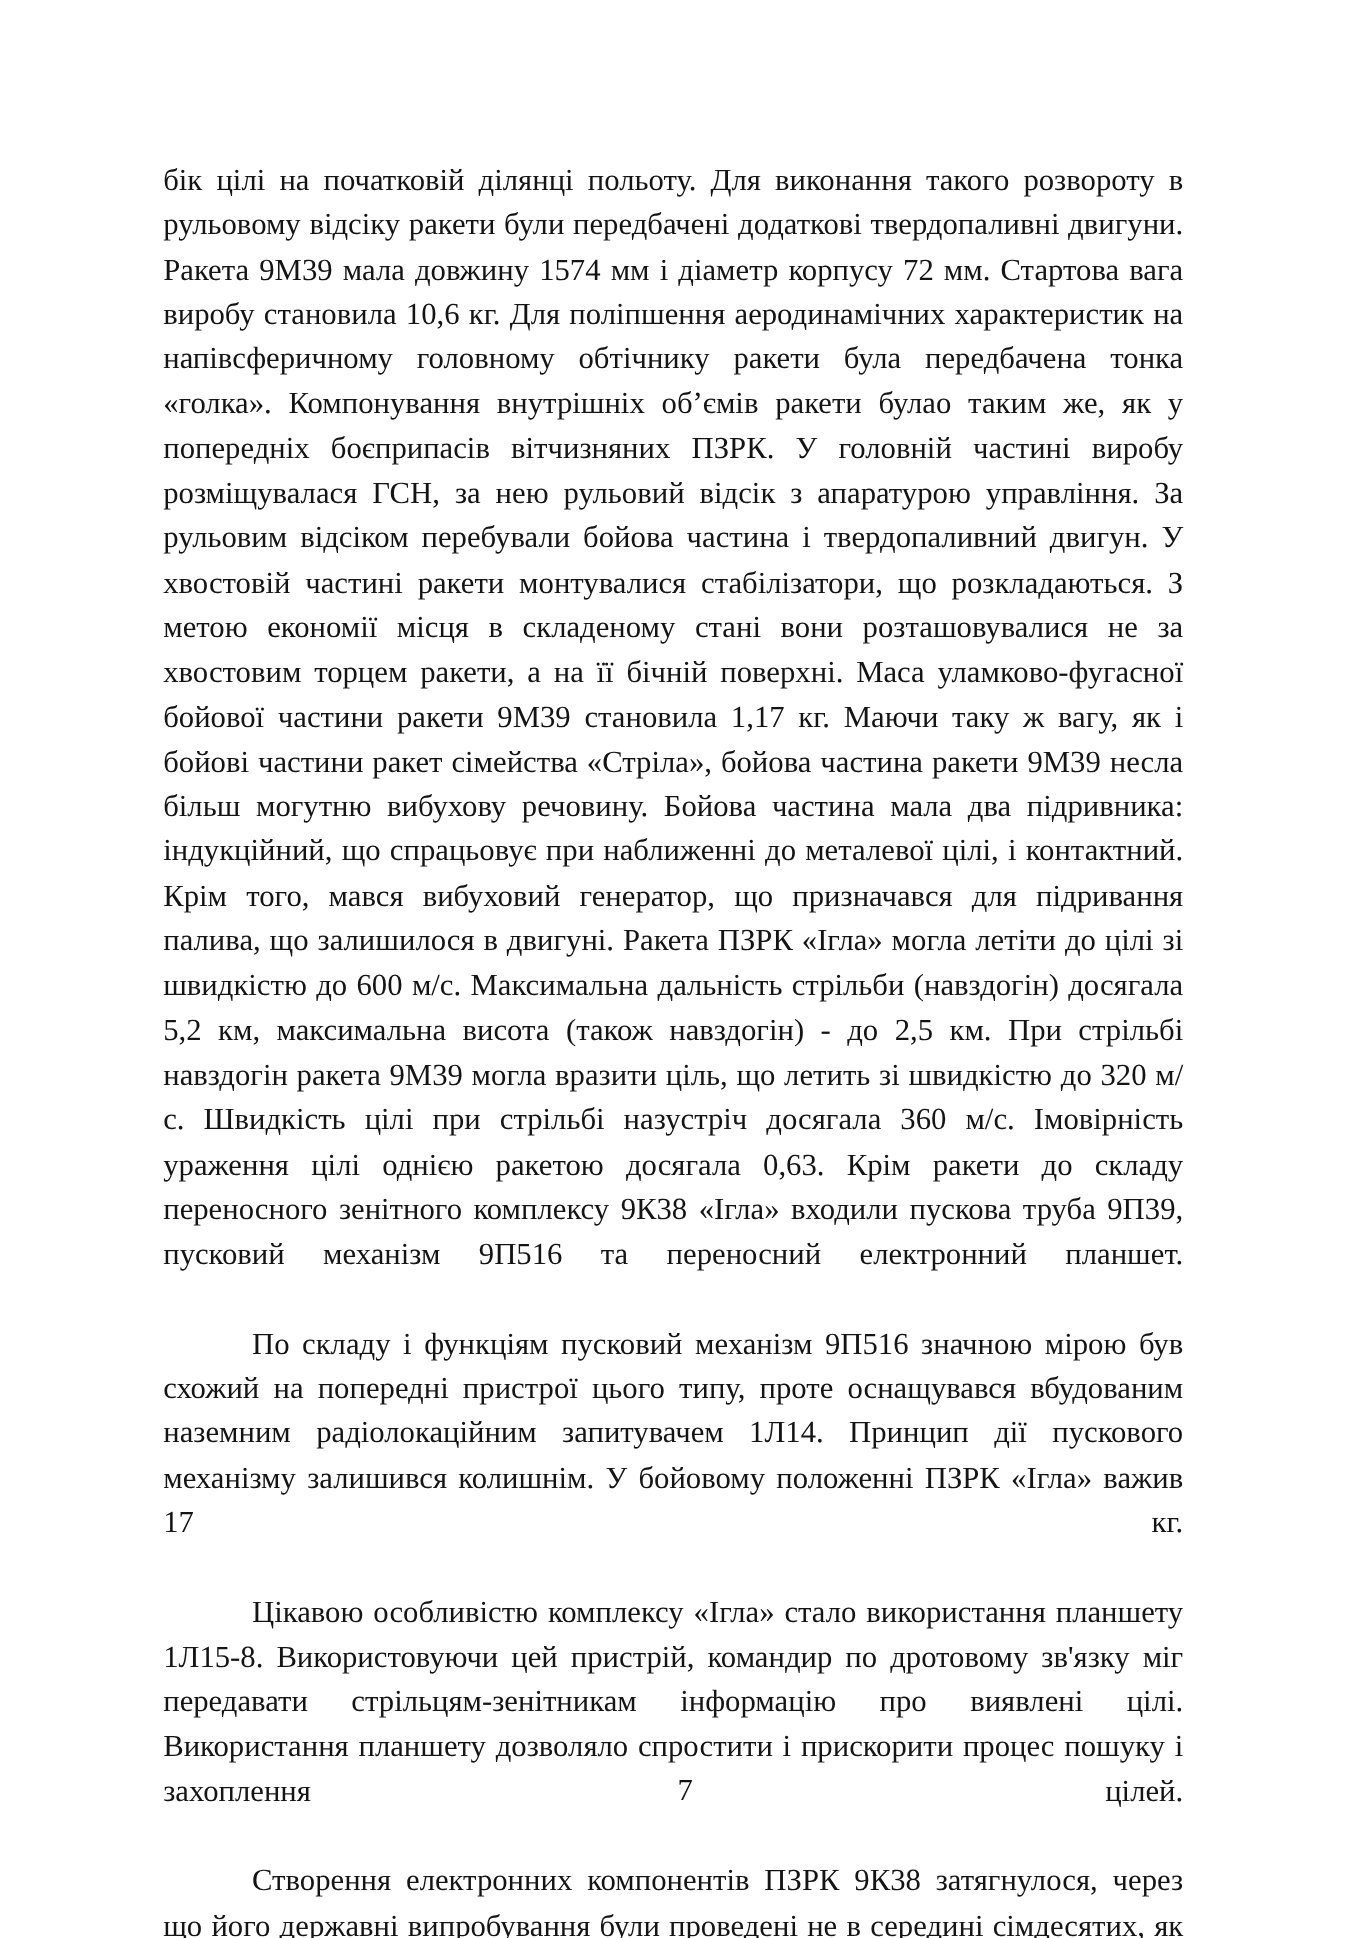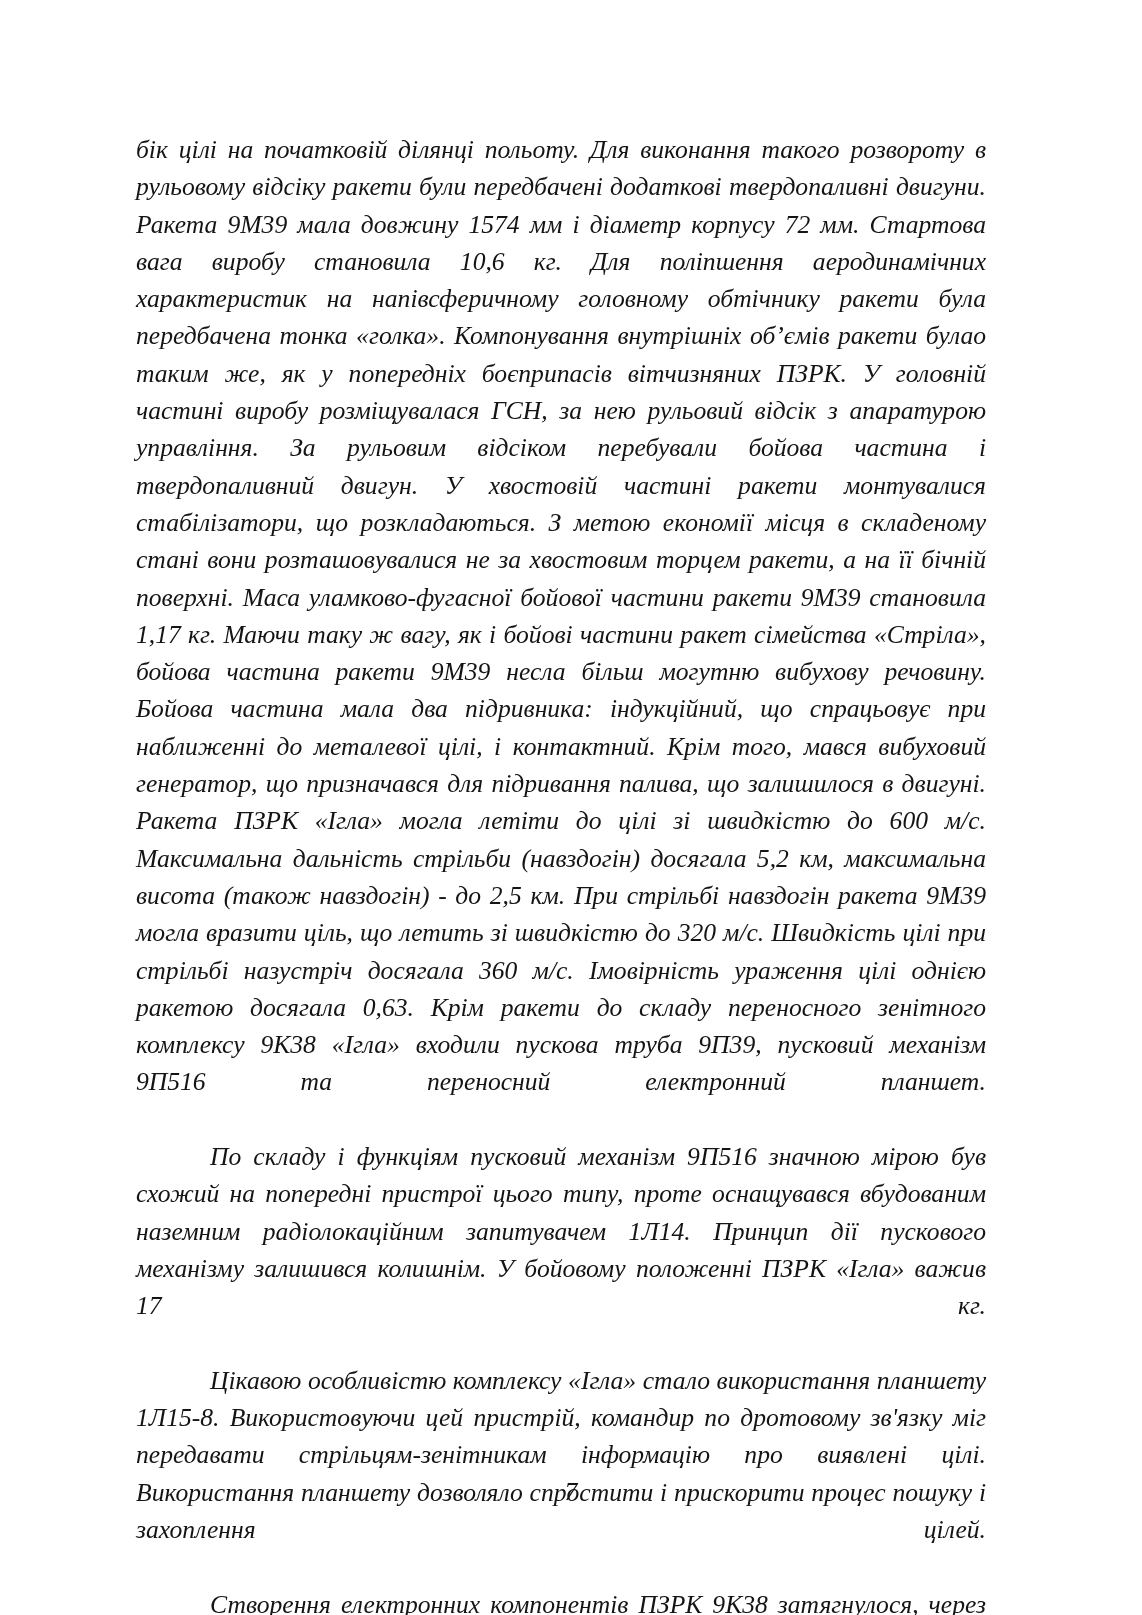--- a/index.html
+++ b/index.html
@@ -11,21 +11,20 @@
   body {
     font-family: "Liberation Serif", "DejaVu Serif", serif;
   }
   .page {
     position: relative;
     width: 1142px;
     height: 1615px;
     background: #ffffff;
     overflow: hidden;
     box-sizing: border-box;
-    font-style: italic;
   }
   .text-column {
     position: absolute;
     left: 136px;
     top: 131px;
     width: 850px;
     text-align: justify;
     text-justify: inter-word;
     color: #141414;
     font-size: 25.6px;

